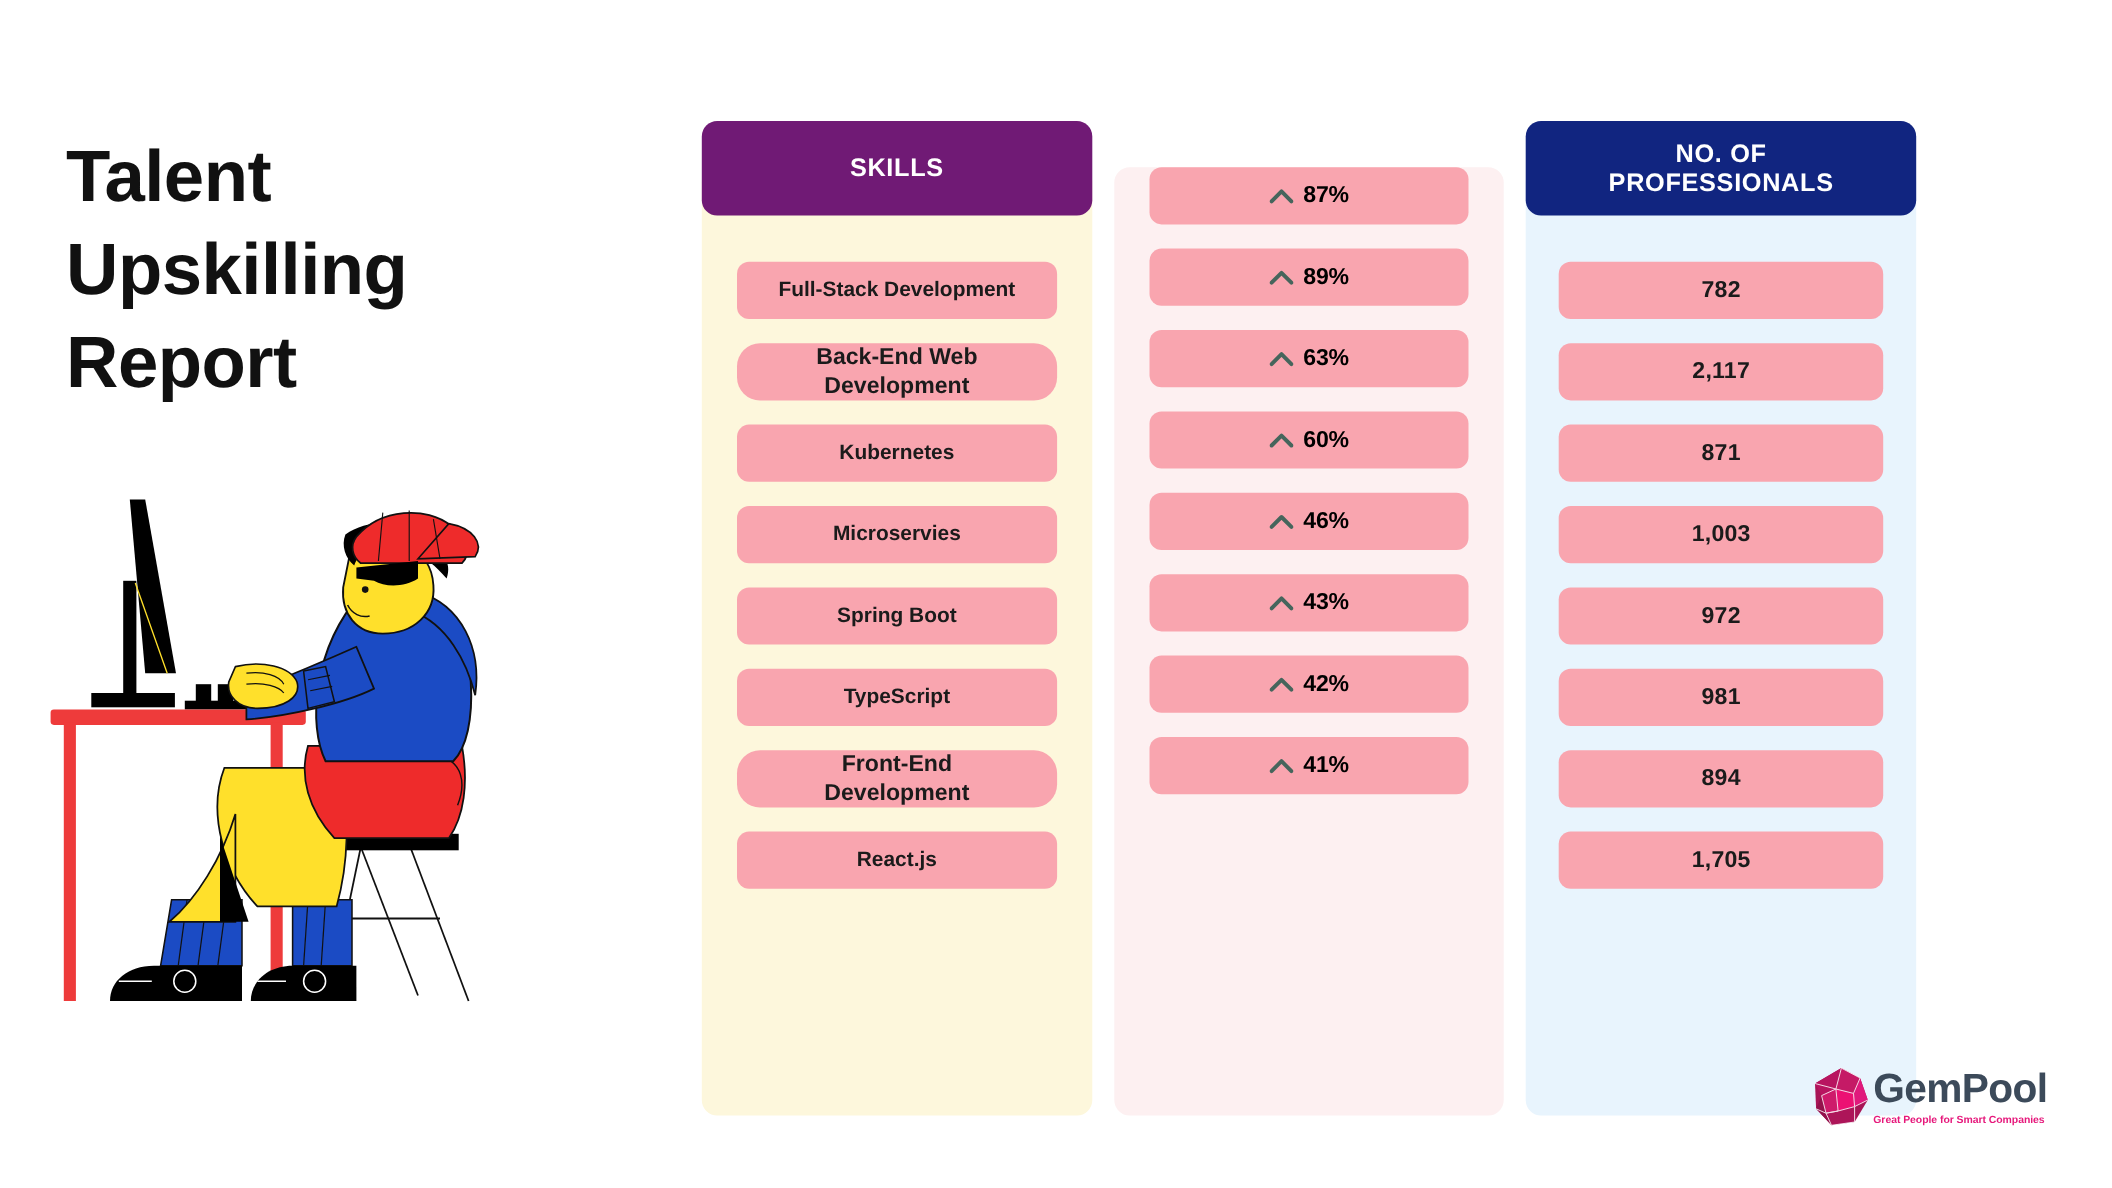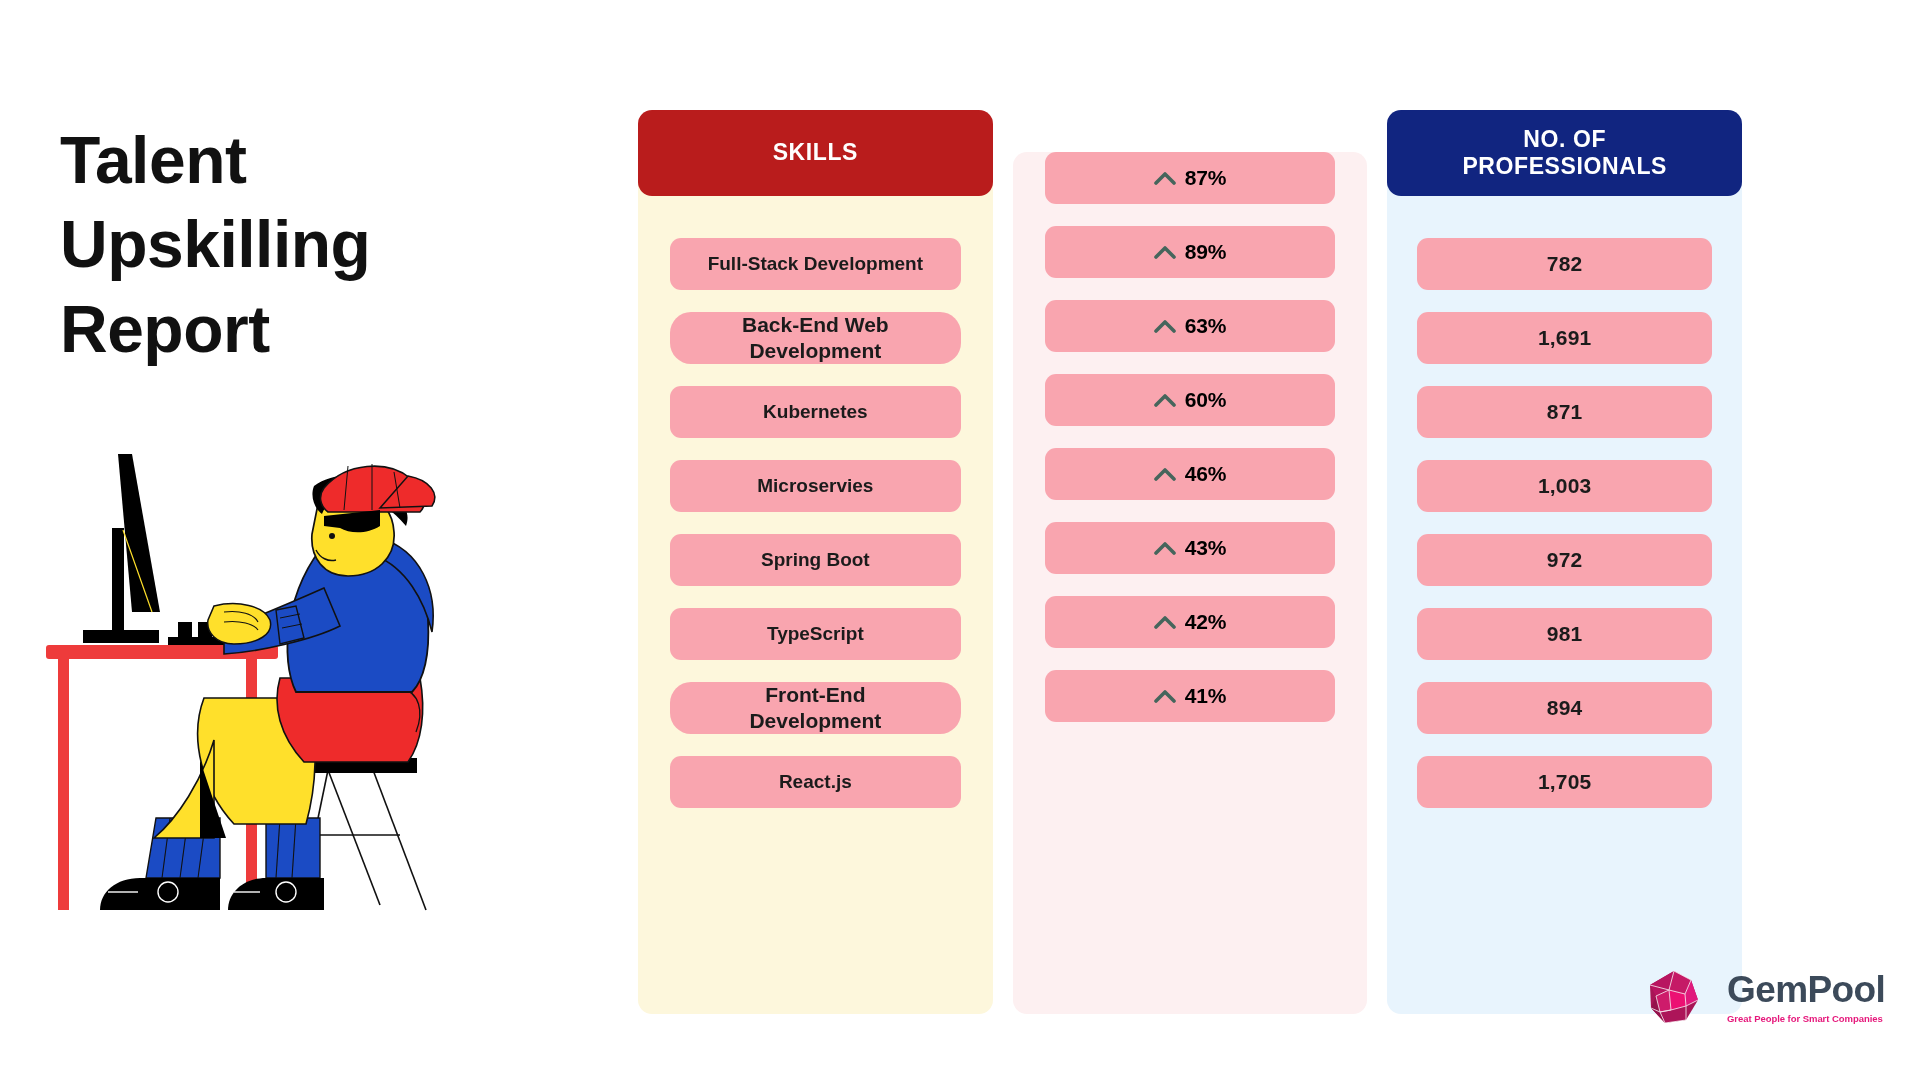--- a/index.html
+++ b/index.html
@@ -45,21 +45,21 @@
     border-radius: 14px;
     display: flex; align-items: center; justify-content: center;
     text-align: center;
     color: #FFFFFF;
     font-weight: 700;
     font-size: 23px;
     letter-spacing: 0.6px;
     line-height: 1.18;
     padding: 0 14px;
   }
-  .col-skills .col-header { background: #b91c1c; }
+  .col-skills .col-header { background: #701a75; }
   .col-growth .col-header { background: #FB5E62; }
   .col-pros   .col-header { background: #112580; }
 
   .rows {
     position: relative; z-index: 3;
     margin-top: 42px;
     padding: 0 32px;
     display: flex; flex-direction: column;
     gap: 22px;
   }
@@ -81,21 +81,21 @@
 
   .growth-inner { display: flex; align-items: center; justify-content: center; gap: 9px; }
   .chev { display: inline-block; width: 22px; height: 16px; flex: 0 0 auto; }
   .chev svg { display: block; }
   .growth-value { font-size: 21px; font-weight: 700; color: #000000; letter-spacing: -0.2px; }
   .pro-value { font-size: 21px; font-weight: 600; color: #1b1b1b; letter-spacing: 0.2px; }
   .skill-label { white-space: pre-line; }
 
   
   .logo { position: absolute; left: 1645px; top: 968px; width: 250px; height: 82px; }
-  .logo-row { display: flex; align-items: center; gap: 24px; }
+  .logo-row { display: flex; align-items: center; gap: 0; }
   .logo-gem { width: 58px; height: 58px; flex: 0 0 auto; }
   .logo-text-wrap { display: flex; flex-direction: column; }
   .logo-word { font-size: 37px; font-weight: 700; color: #3c4a5a; letter-spacing: -0.6px; line-height: 1; }
   .logo-tag { font-size: 9.5px; font-weight: 700; color: #E6187B; letter-spacing: -0.05px; margin-top: 5px; }
 </style>
 </head>
 <body>
 
 <div class="page">
 
@@ -321,21 +321,21 @@
 
     <div class="col col-pros">
       <div class="col-body"></div>
       <div class="col-header" style="white-space:pre-line">NO. OF
 PROFESSIONALS</div>
       <div class="rows">
         <div class="cell">
             <span class="pro-value">782</span>
           </div>
         <div class="cell">
-            <span class="pro-value">1,691</span>
+            <span class="pro-value">2,117</span>
           </div>
         <div class="cell">
             <span class="pro-value">871</span>
           </div>
         <div class="cell">
             <span class="pro-value">1,003</span>
           </div>
         <div class="cell">
             <span class="pro-value">972</span>
           </div>

